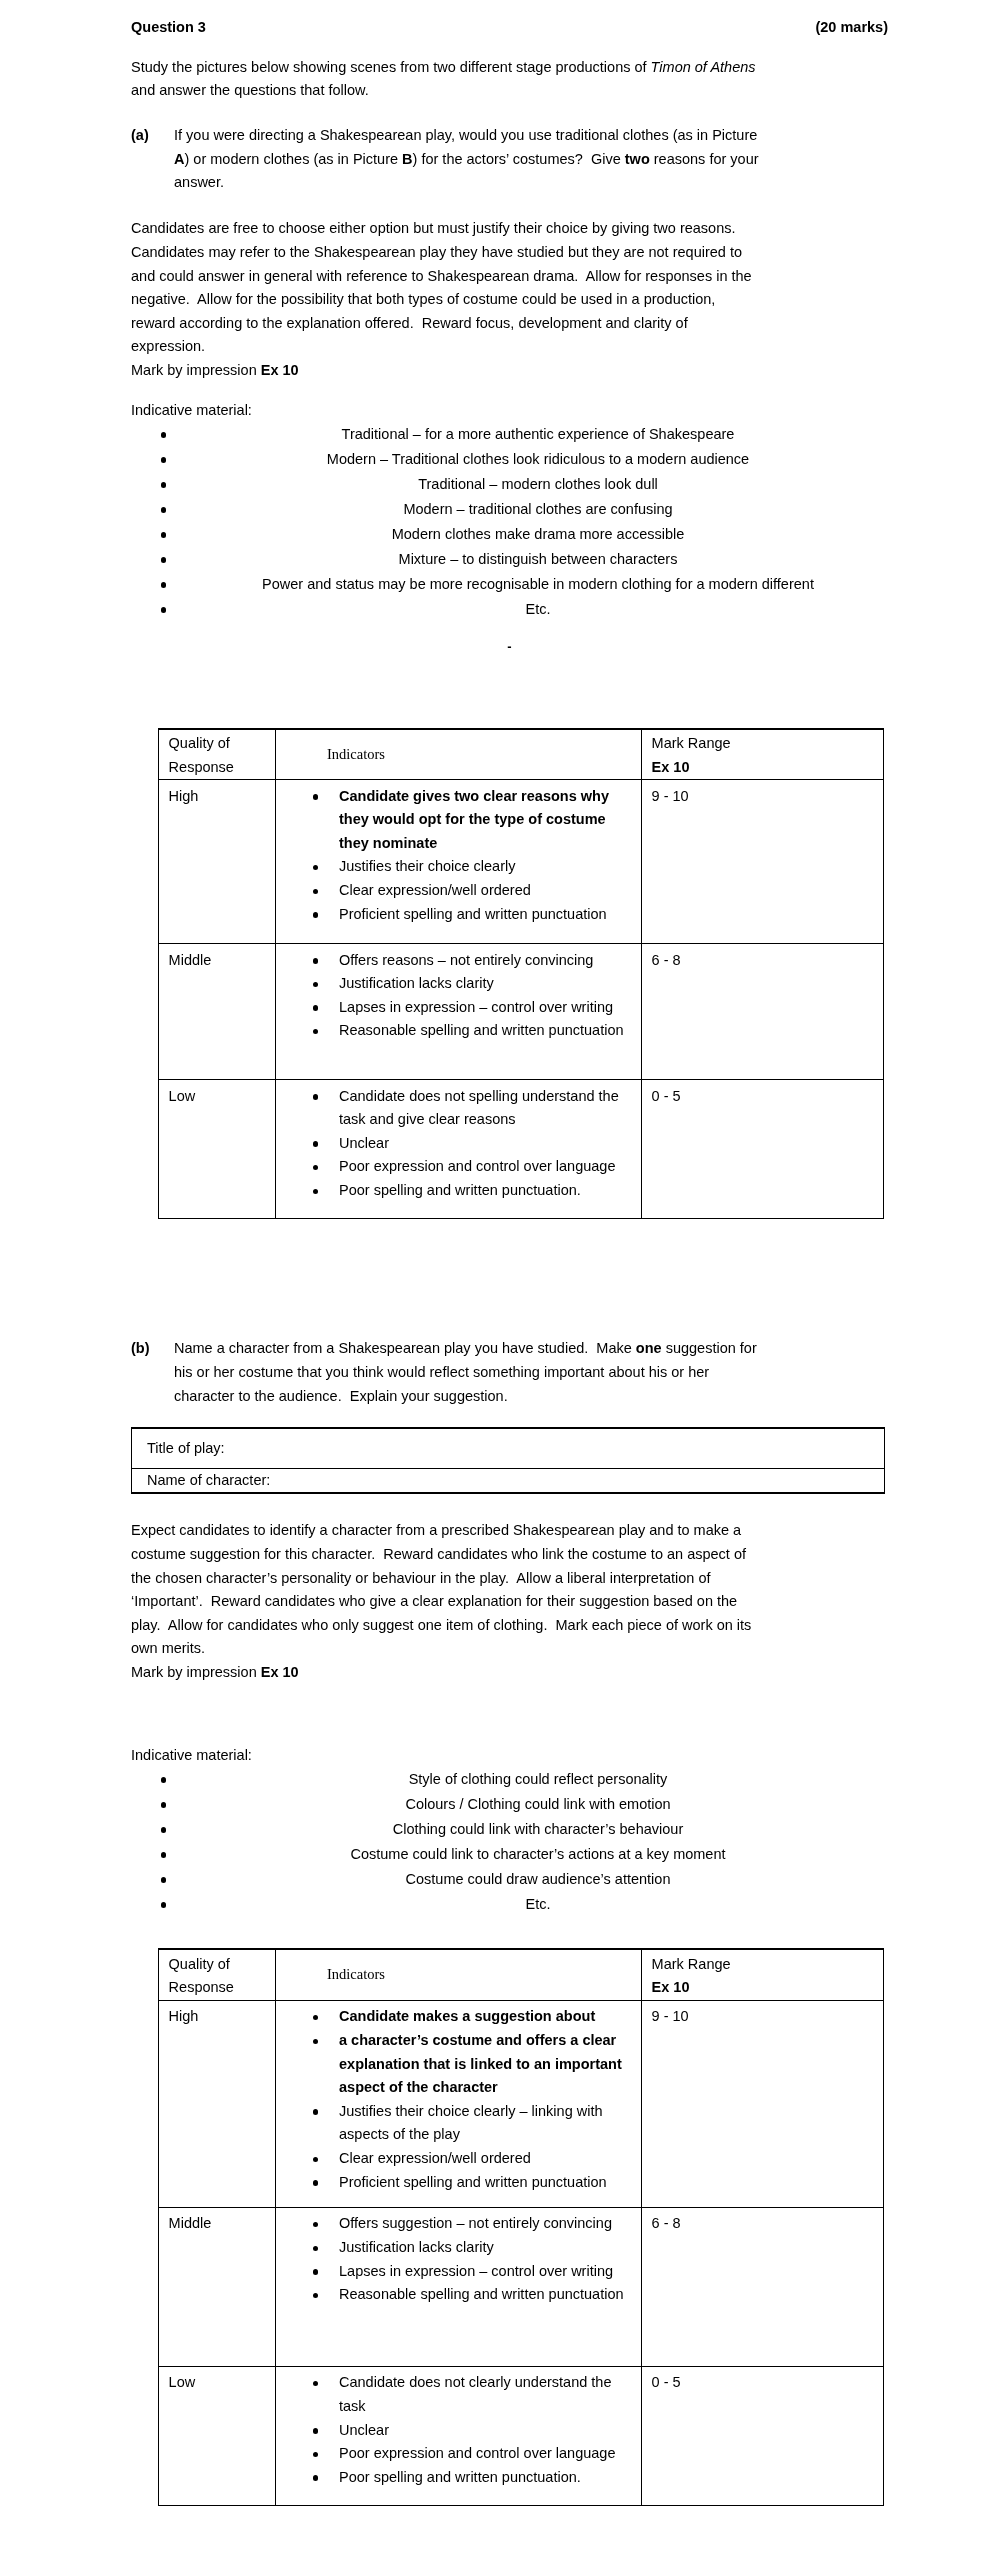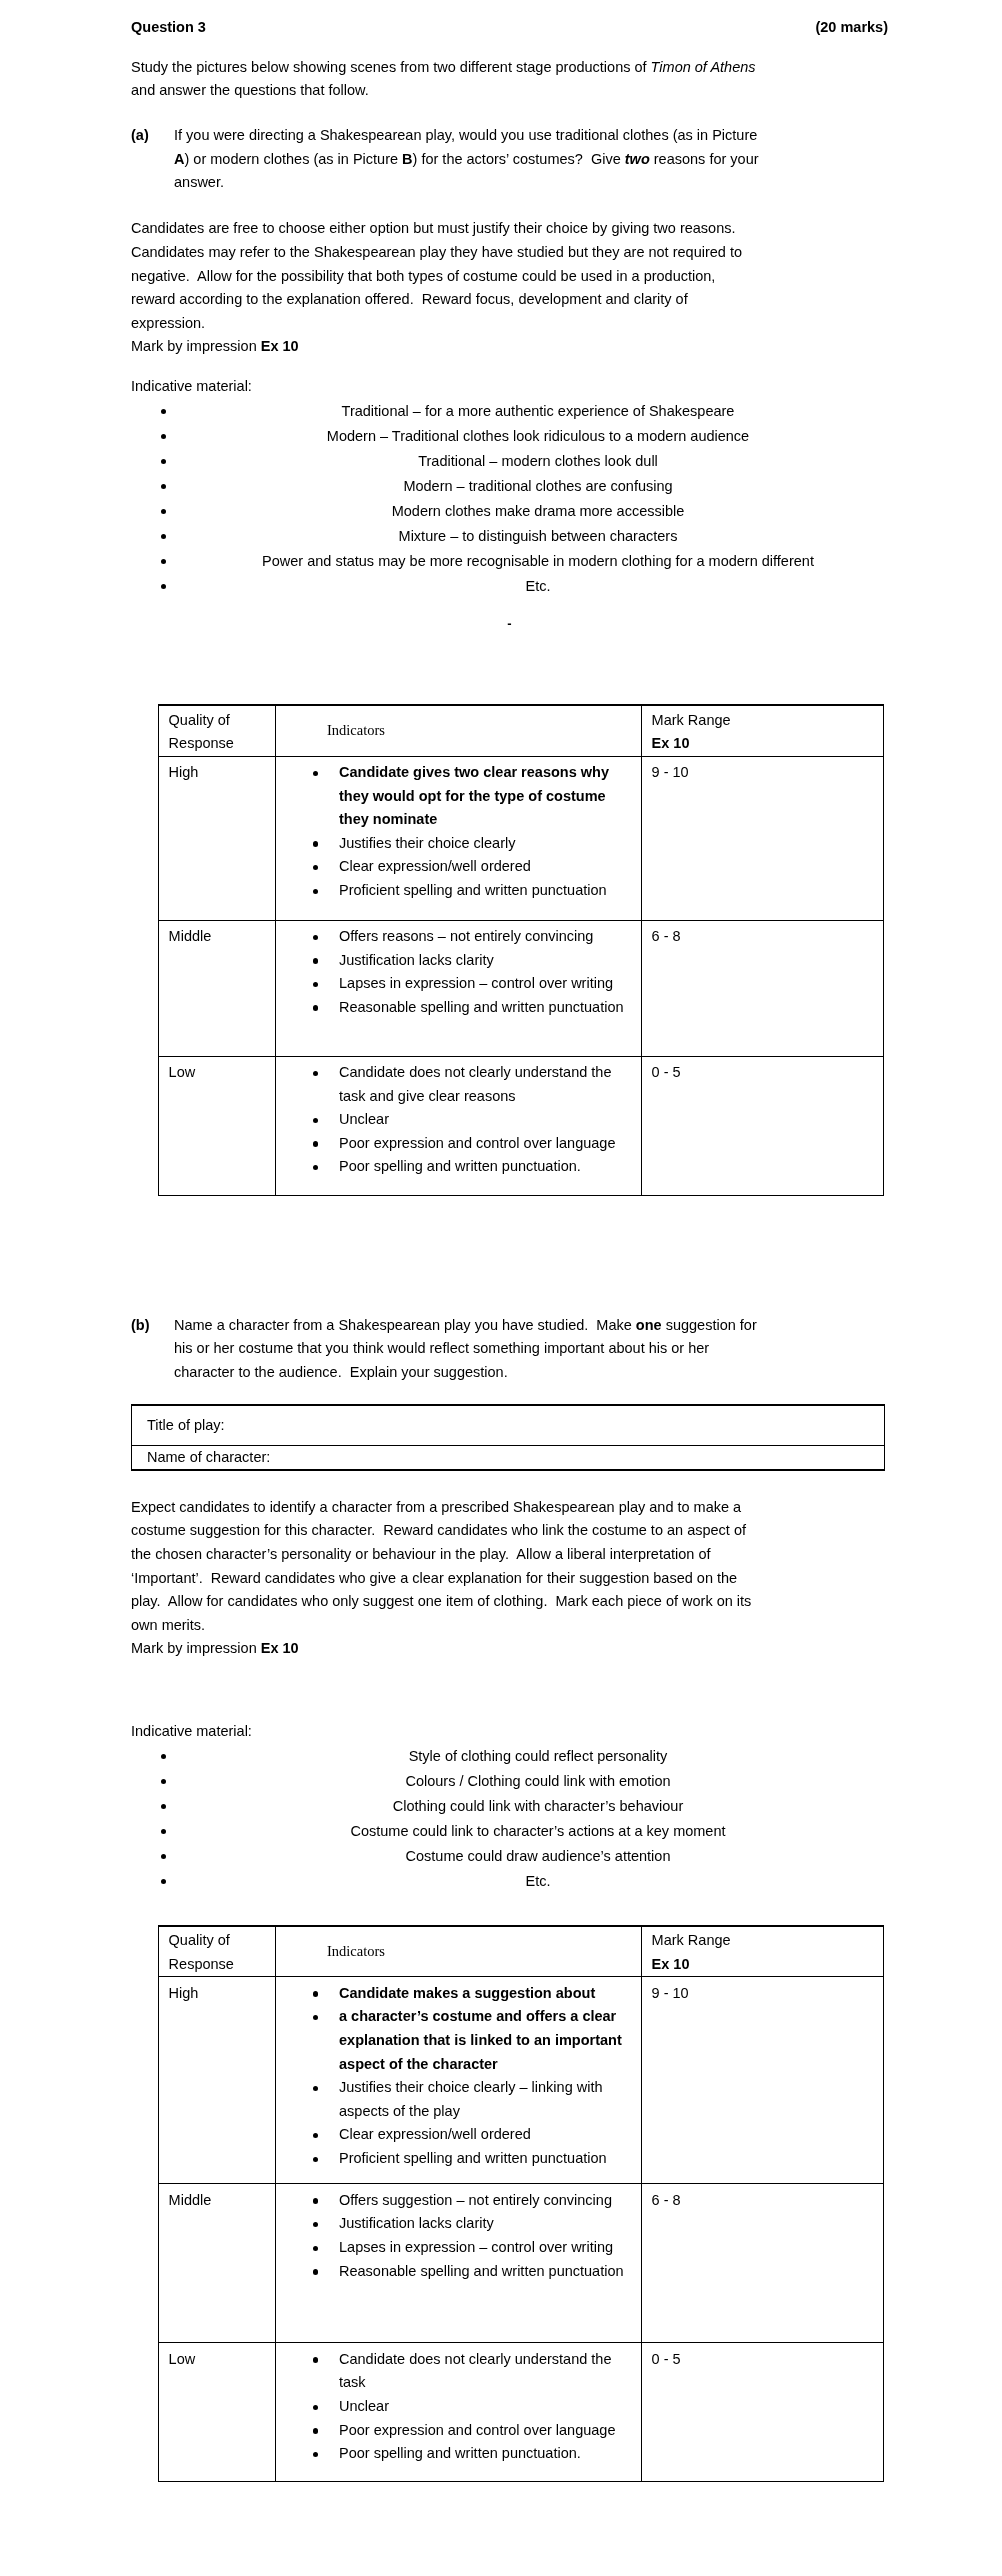--- a/index.html
+++ b/index.html
@@ -86,28 +86,29 @@
 
   <div class="intro">
       <div class="line"><span>Study the pictures below showing scenes from two different stage productions of </span><span style="font-style: italic;">Timon of Athens</span></div>
       <div class="line"><span>and answer the questions that follow.</span></div>
     </div>
 
   <div class="hang part-a">
     <span class="hlbl">(a)</span>
     <div>
         <div class="line"><span>If you were directing a Shakespearean play, would you use traditional clothes (as in Picture</span></div>
-        <div class="line"><span style="font-weight: bold;">A</span><span>) or modern clothes (as in Picture </span><span style="font-weight: bold;">B</span><span>) for the actors’ costumes?  Give </span><span style="font-weight: bold; font-style: italic;">two</span><span> reasons for your</span></div>
+        <div class="line"><span style="font-weight: bold;">A</span><span>) or modern clothes (as in Picture </span><span style="font-weight: bold;">B</span><span>) for the actors’ costumes?  Give </span><span style="font-weight: bold;">two</span><span> reasons for your</span></div>
         <div class="line"><span>answer.</span></div>
       </div>
   </div>
 
   <div class="guide-a">
       <div class="line"><span>Candidates are free to choose either option but must justify their choice by giving two reasons.</span></div>
       <div class="line"><span>Candidates may refer to the Shakespearean play they have studied but they are not required to</span></div>
+      <div class="line"><span>and could answer in general with reference to Shakespearean drama.  Allow for responses in the</span></div>
       <div class="line"><span>negative.  Allow for the possibility that both types of costume could be used in a production,</span></div>
       <div class="line"><span>reward according to the explanation offered.  Reward focus, development and clarity of</span></div>
       <div class="line"><span>expression.</span></div>
       <div class="line"><span>Mark by impression </span><span style="font-weight: bold;">Ex 10</span></div>
     </div>
 
   <div class="ind-head-a">Indicative material:</div>
   <ul class="dots">
       <li><span>Traditional – for a more authentic experience of Shakespeare</span></li>
       <li><span>Modern – Traditional clothes look ridiculous to a modern audience</span></li>
@@ -160,21 +161,21 @@
                 <li><span>Lapses in expression – control over writing</span></li>
                 <li><span>Reasonable spelling and written punctuation</span></li>
               </ul>
             </td>
             <td class="mk">6 - 8</td>
           </tr>
           <tr>
             <td class="lvl">Low</td>
             <td class="ind">
               <ul class="tdots">
-                <li><span>Candidate does not clearly understand the task and give clear reasons</span></li>
+                <li><span>Candidate does not spelling understand the task and give clear reasons</span></li>
                 <li><span>Unclear</span></li>
                 <li><span>Poor expression and control over language</span></li>
                 <li><span>Poor spelling and written punctuation.</span></li>
               </ul>
             </td>
             <td class="mk">0 - 5</td>
           </tr>
         </tbody>
       </table>
     </div>

